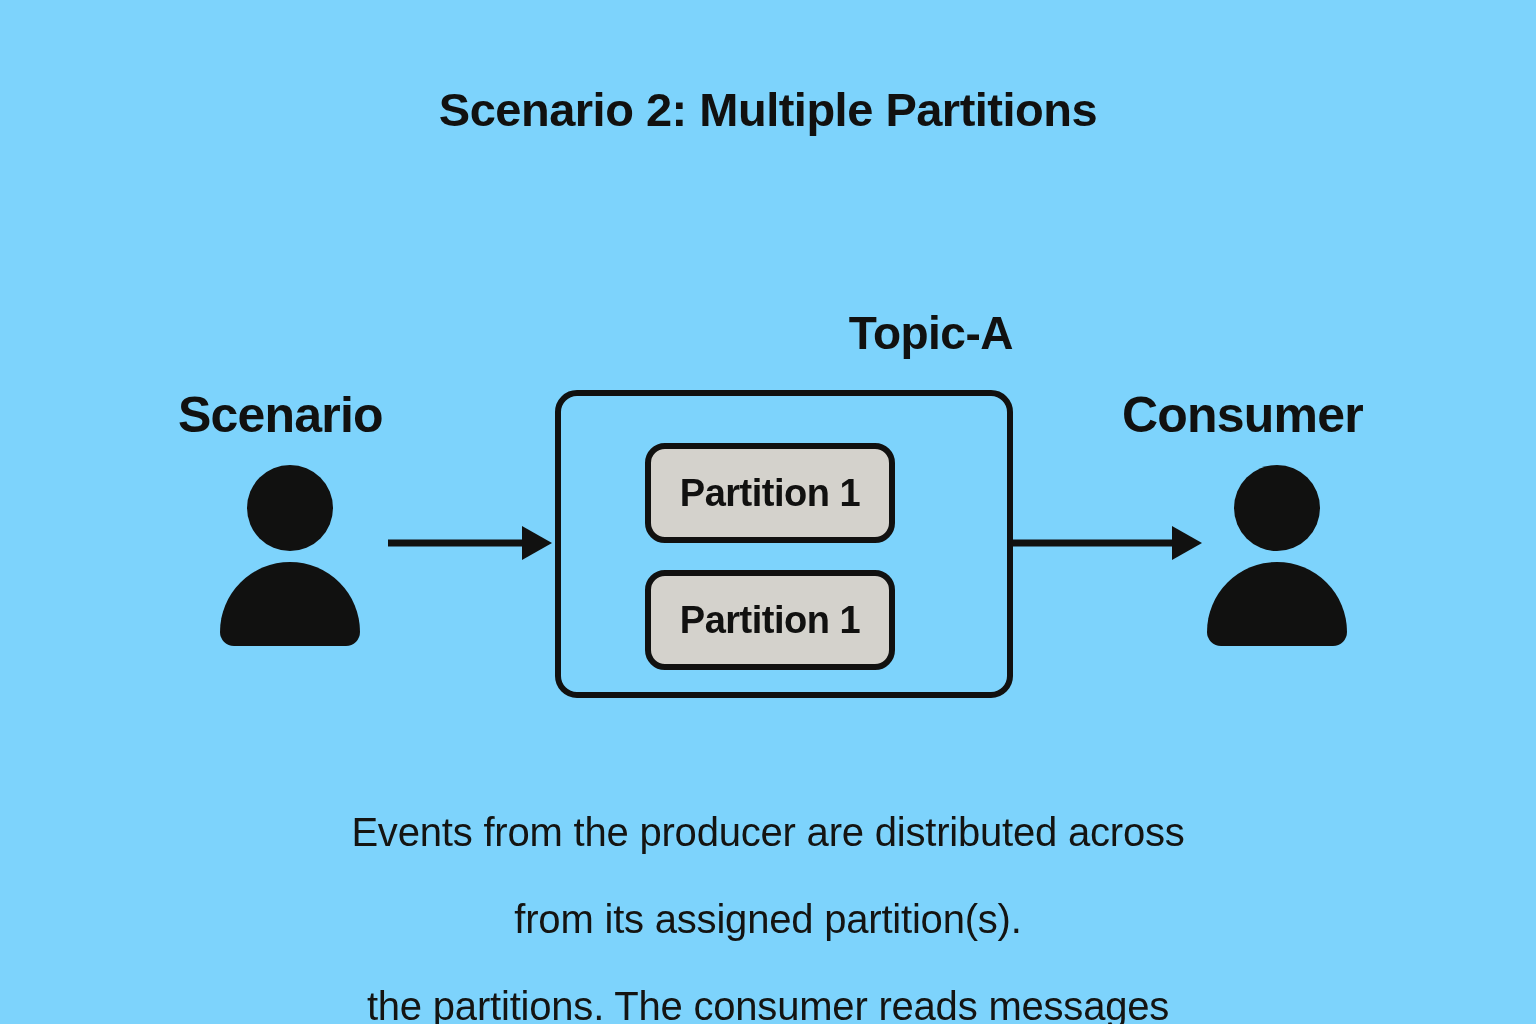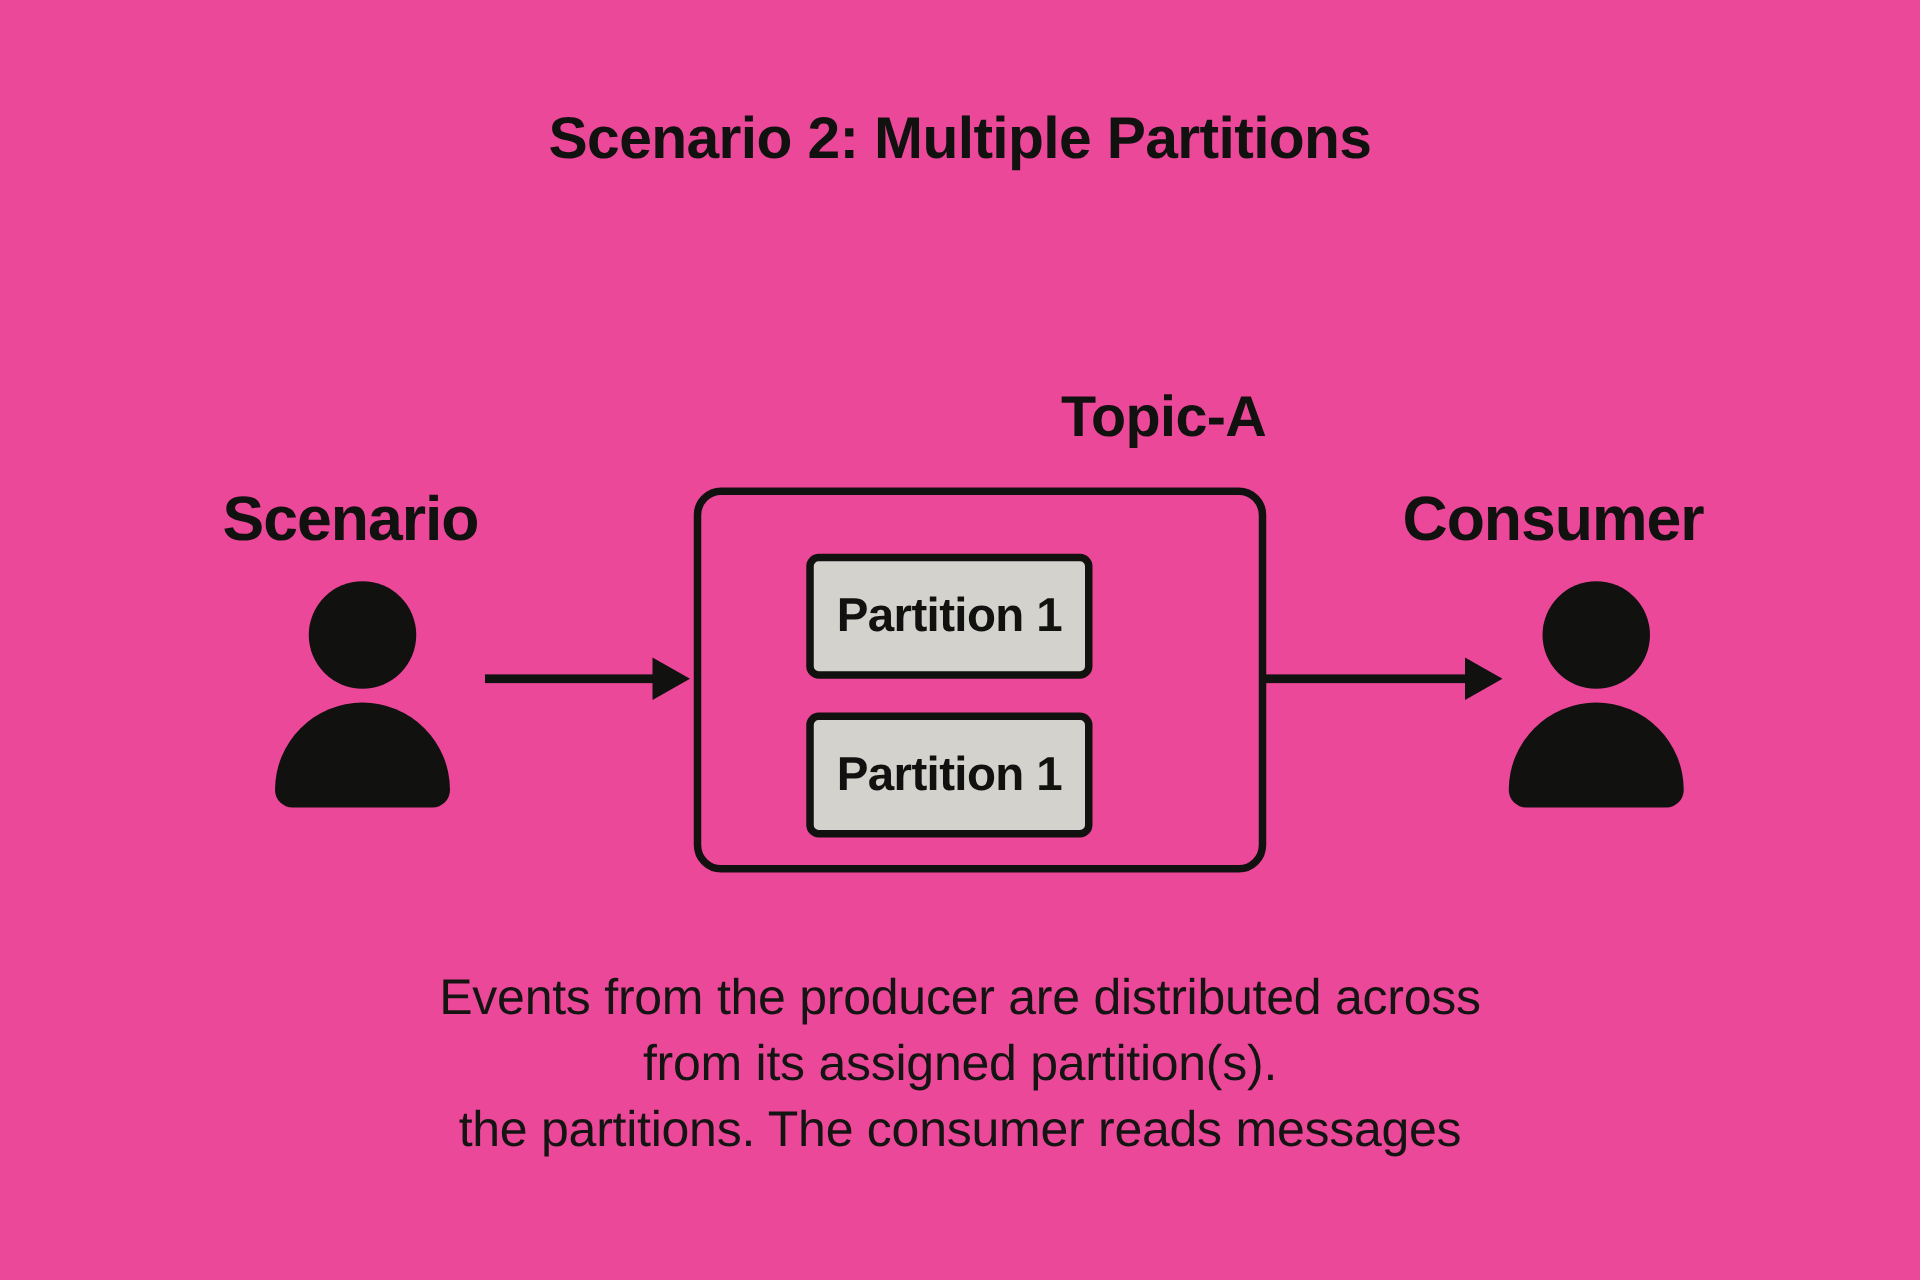--- a/index.html
+++ b/index.html
@@ -13,21 +13,21 @@
     background: #f8f5ee;
     font-family: "Liberation Sans", sans-serif;
     color: #0d0d0b;
     overflow: hidden;
     position: relative;
   }
   #canvas {
     position: relative;
     width: 1536px;
     height: 1024px;
-    background: #ec4899;
+    background: #7dd3fc;
   }
 
   
   .title {
     position: absolute;
     left: 0;
     top: 82px;
     width: 1536px;
     text-align: center;
     font-size: 47px;
@@ -101,25 +101,25 @@
     height: 308px;
     box-sizing: border-box;
     border: 6px solid #111110;
     border-radius: 22px;
     background: transparent;
   }
 
   
   .partition {
     position: absolute;
-    width: 229px;
+    width: 250px;
     height: 100px;
     box-sizing: border-box;
     border: 6px solid #111110;
-    border-radius: 10px;
+    border-radius: 20px;
     background: #d4d2cc;
     display: flex;
     align-items: center;
     justify-content: center;
   }
   #partition-1 { left: 645px; top: 443px; }
   #partition-2 { left: 645px; top: 570px; }
   .partition-label {
     font-size: 38px;
     font-weight: 700;
@@ -144,21 +144,21 @@
     left: 168px;
     top: 772px;
     width: 1200px;
     text-align: center;
     font-size: 40px;
     font-weight: 400;
     line-height: 53px;
     color: #141412;
     letter-spacing: -0.2px;
   }
-  .caption .cap-line { display: block; white-space: nowrap; }
+  .caption .cap-line { display: block; white-space: nowrap; margin-top: 34px; }
 </style>
 </head>
 <body>
 
 <div id="canvas">
 
   <div class="title">Scenario 2: Multiple Partitions</div>
 
   <div class="role-label" id="producer-label">Scenario</div>
 

